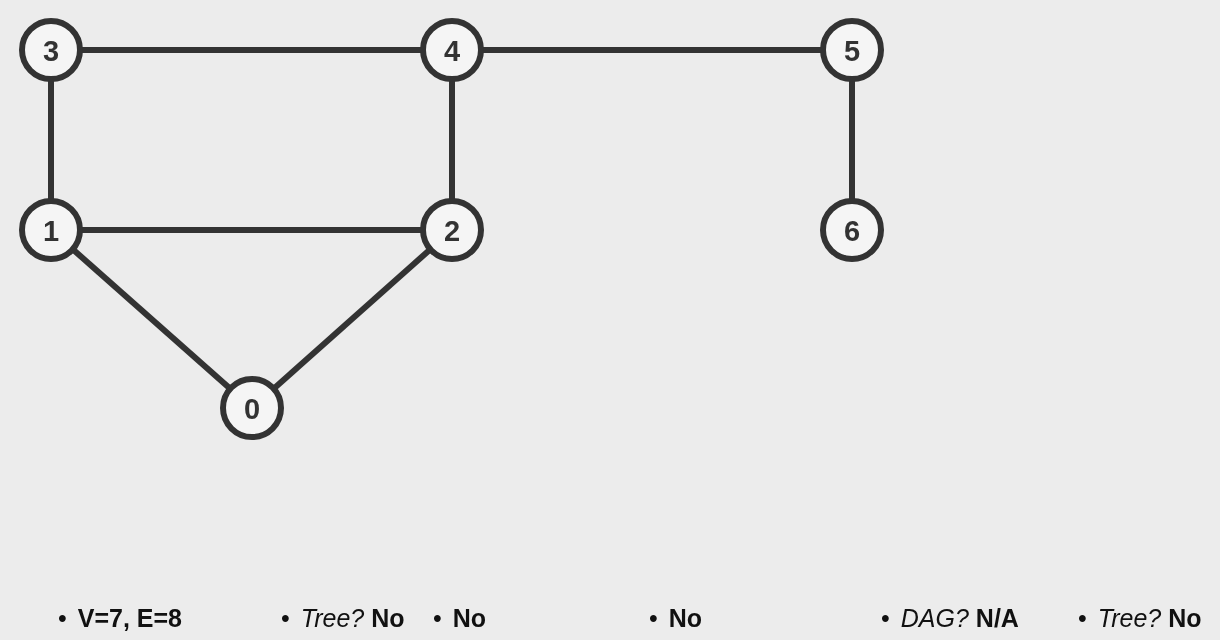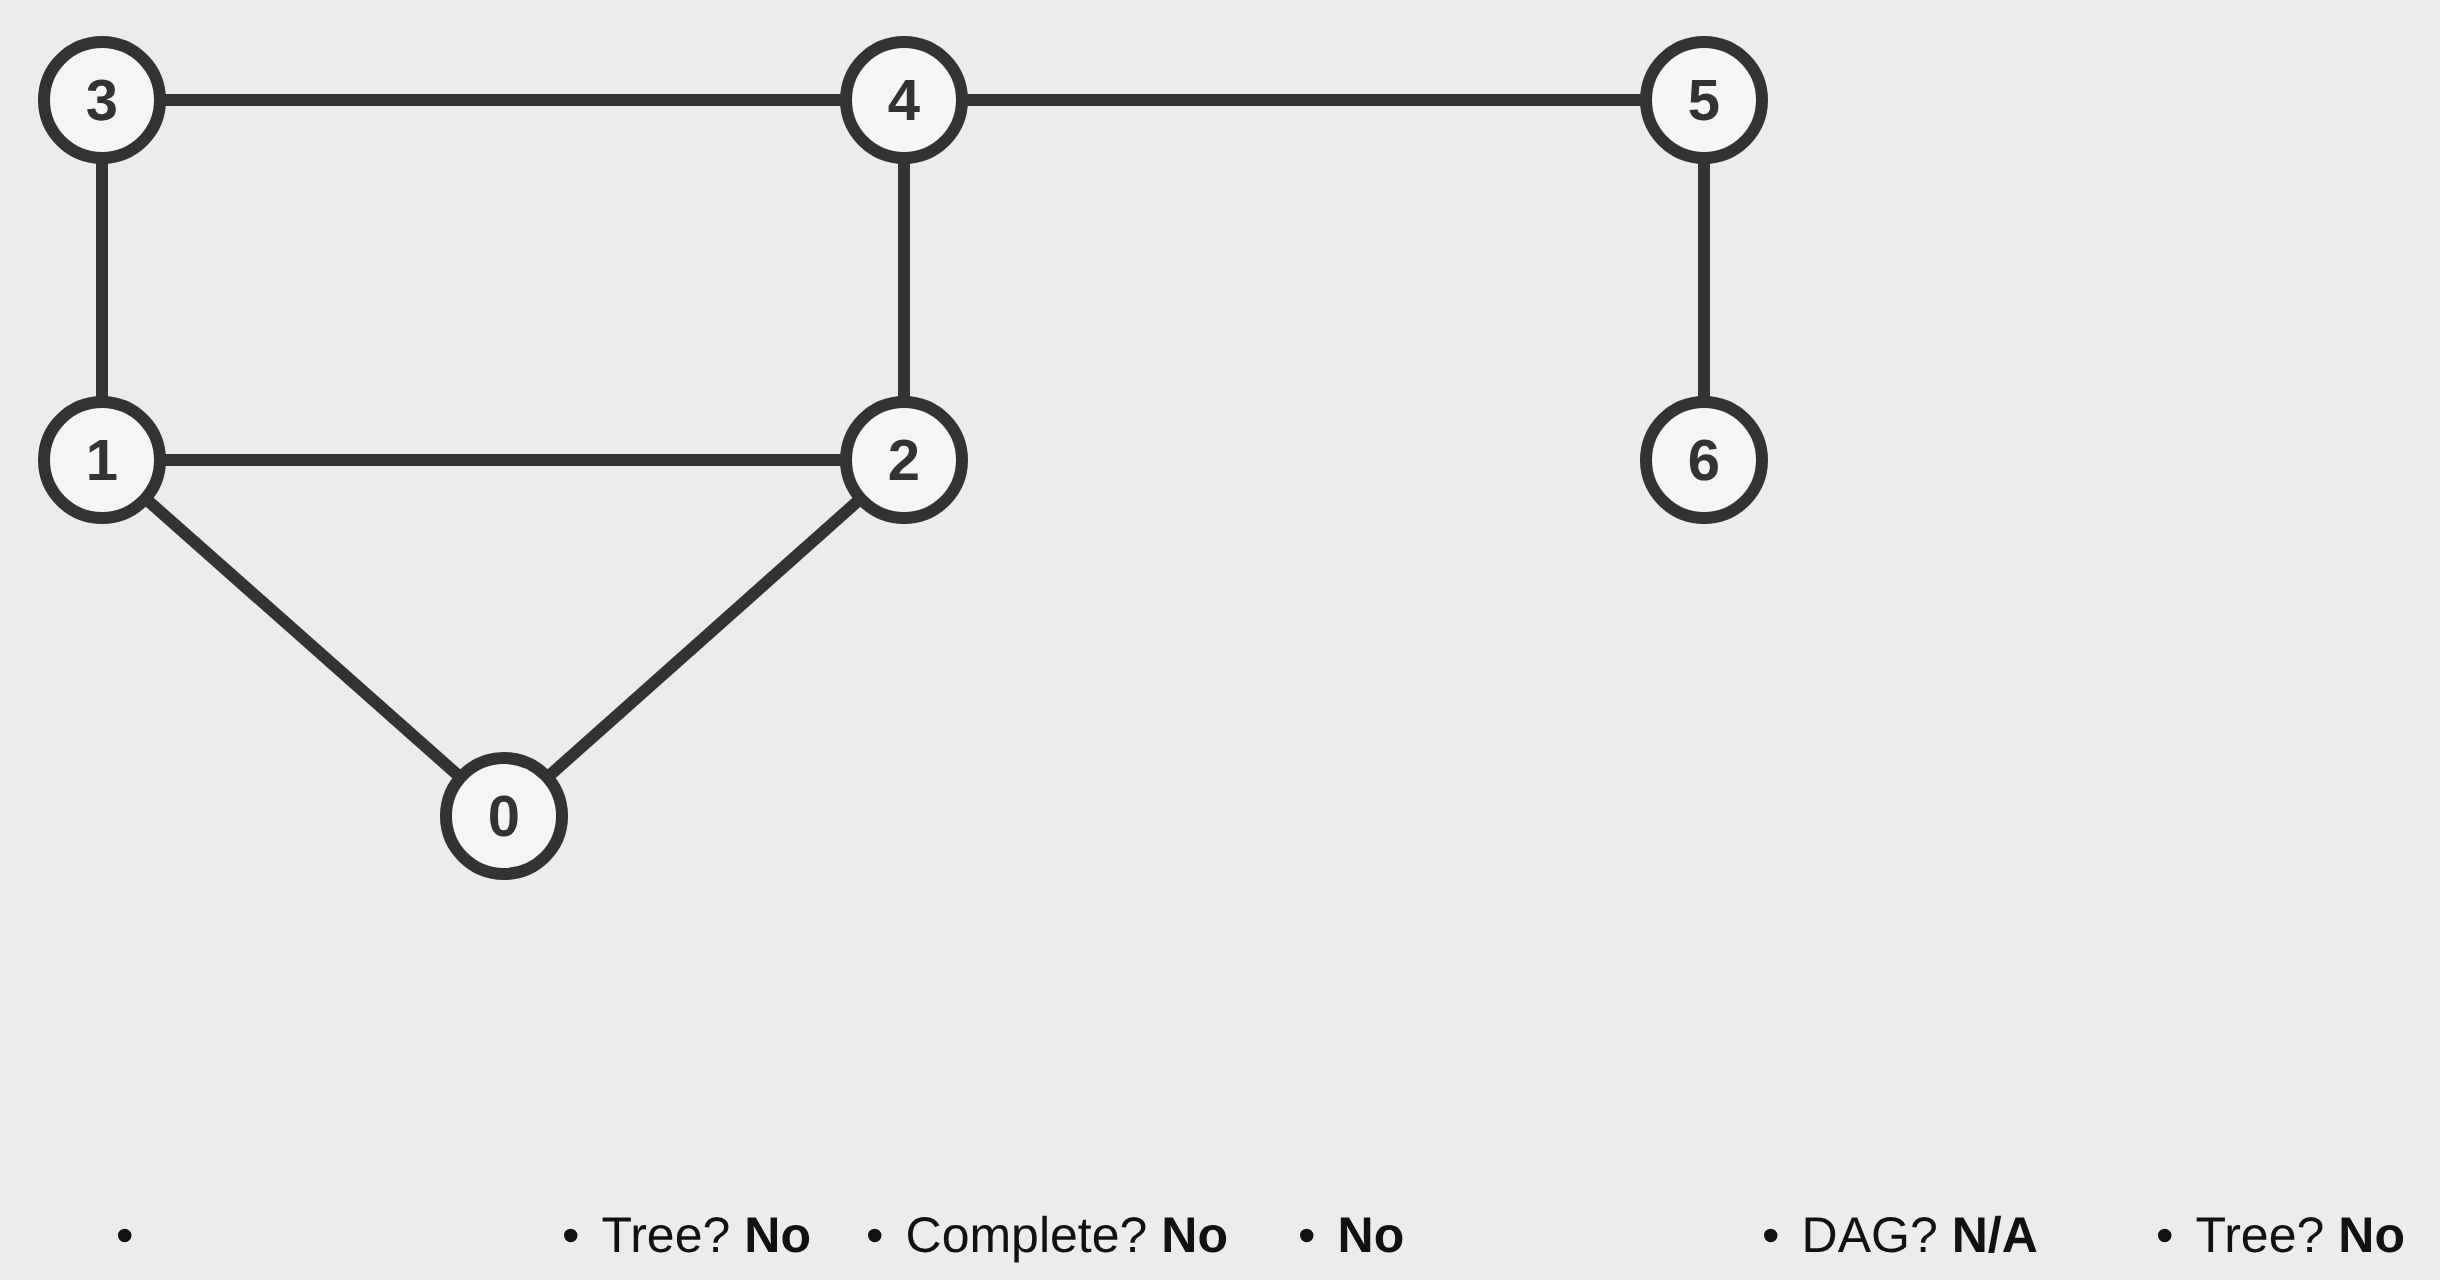--- a/index.html
+++ b/index.html
@@ -48,20 +48,21 @@
     align-items: baseline;
     white-space: nowrap;
   }
   .status-item .bullet {
     margin-right: 11px;
     font-size: 25px;
   }
   .status-item .q {
     font-weight: 400;
     margin-right: 7px;
+    font-style: italic;
   }
   .status-item .q:empty {
     display: none;
     margin: 0;
   }
   .status-item .a {
     font-weight: 700;
   }
   .si-0 { left: 58px; }
   .si-1 { left: 281px; }
@@ -111,31 +112,31 @@
       <g>
         <circle cx="852" cy="230" r="29" fill="#f5f5f5" stroke="#333333" stroke-width="6"></circle>
         <text x="852" y="230" text-anchor="middle" dominant-baseline="central" dy="0.04em" class="node-label" fill="#333333">6</text>
       </g>
     </svg>
 
   <div id="status-bar">
 
     <div class="status-item si-0">
       <span class="bullet">•</span>
+      <span class="a">V=7, E=8</span>
     </div>
 
     <div class="status-item si-1">
       <span class="bullet">•</span>
       <span class="q">Tree?</span>
       <span class="a">No</span>
     </div>
 
     <div class="status-item si-2">
       <span class="bullet">•</span>
-      <span class="q">Complete?</span>
       <span class="a">No</span>
     </div>
 
     <div class="status-item si-3">
       <span class="bullet">•</span>
       <span class="a">No</span>
     </div>
 
     <div class="status-item si-4">
       <span class="bullet">•</span>

